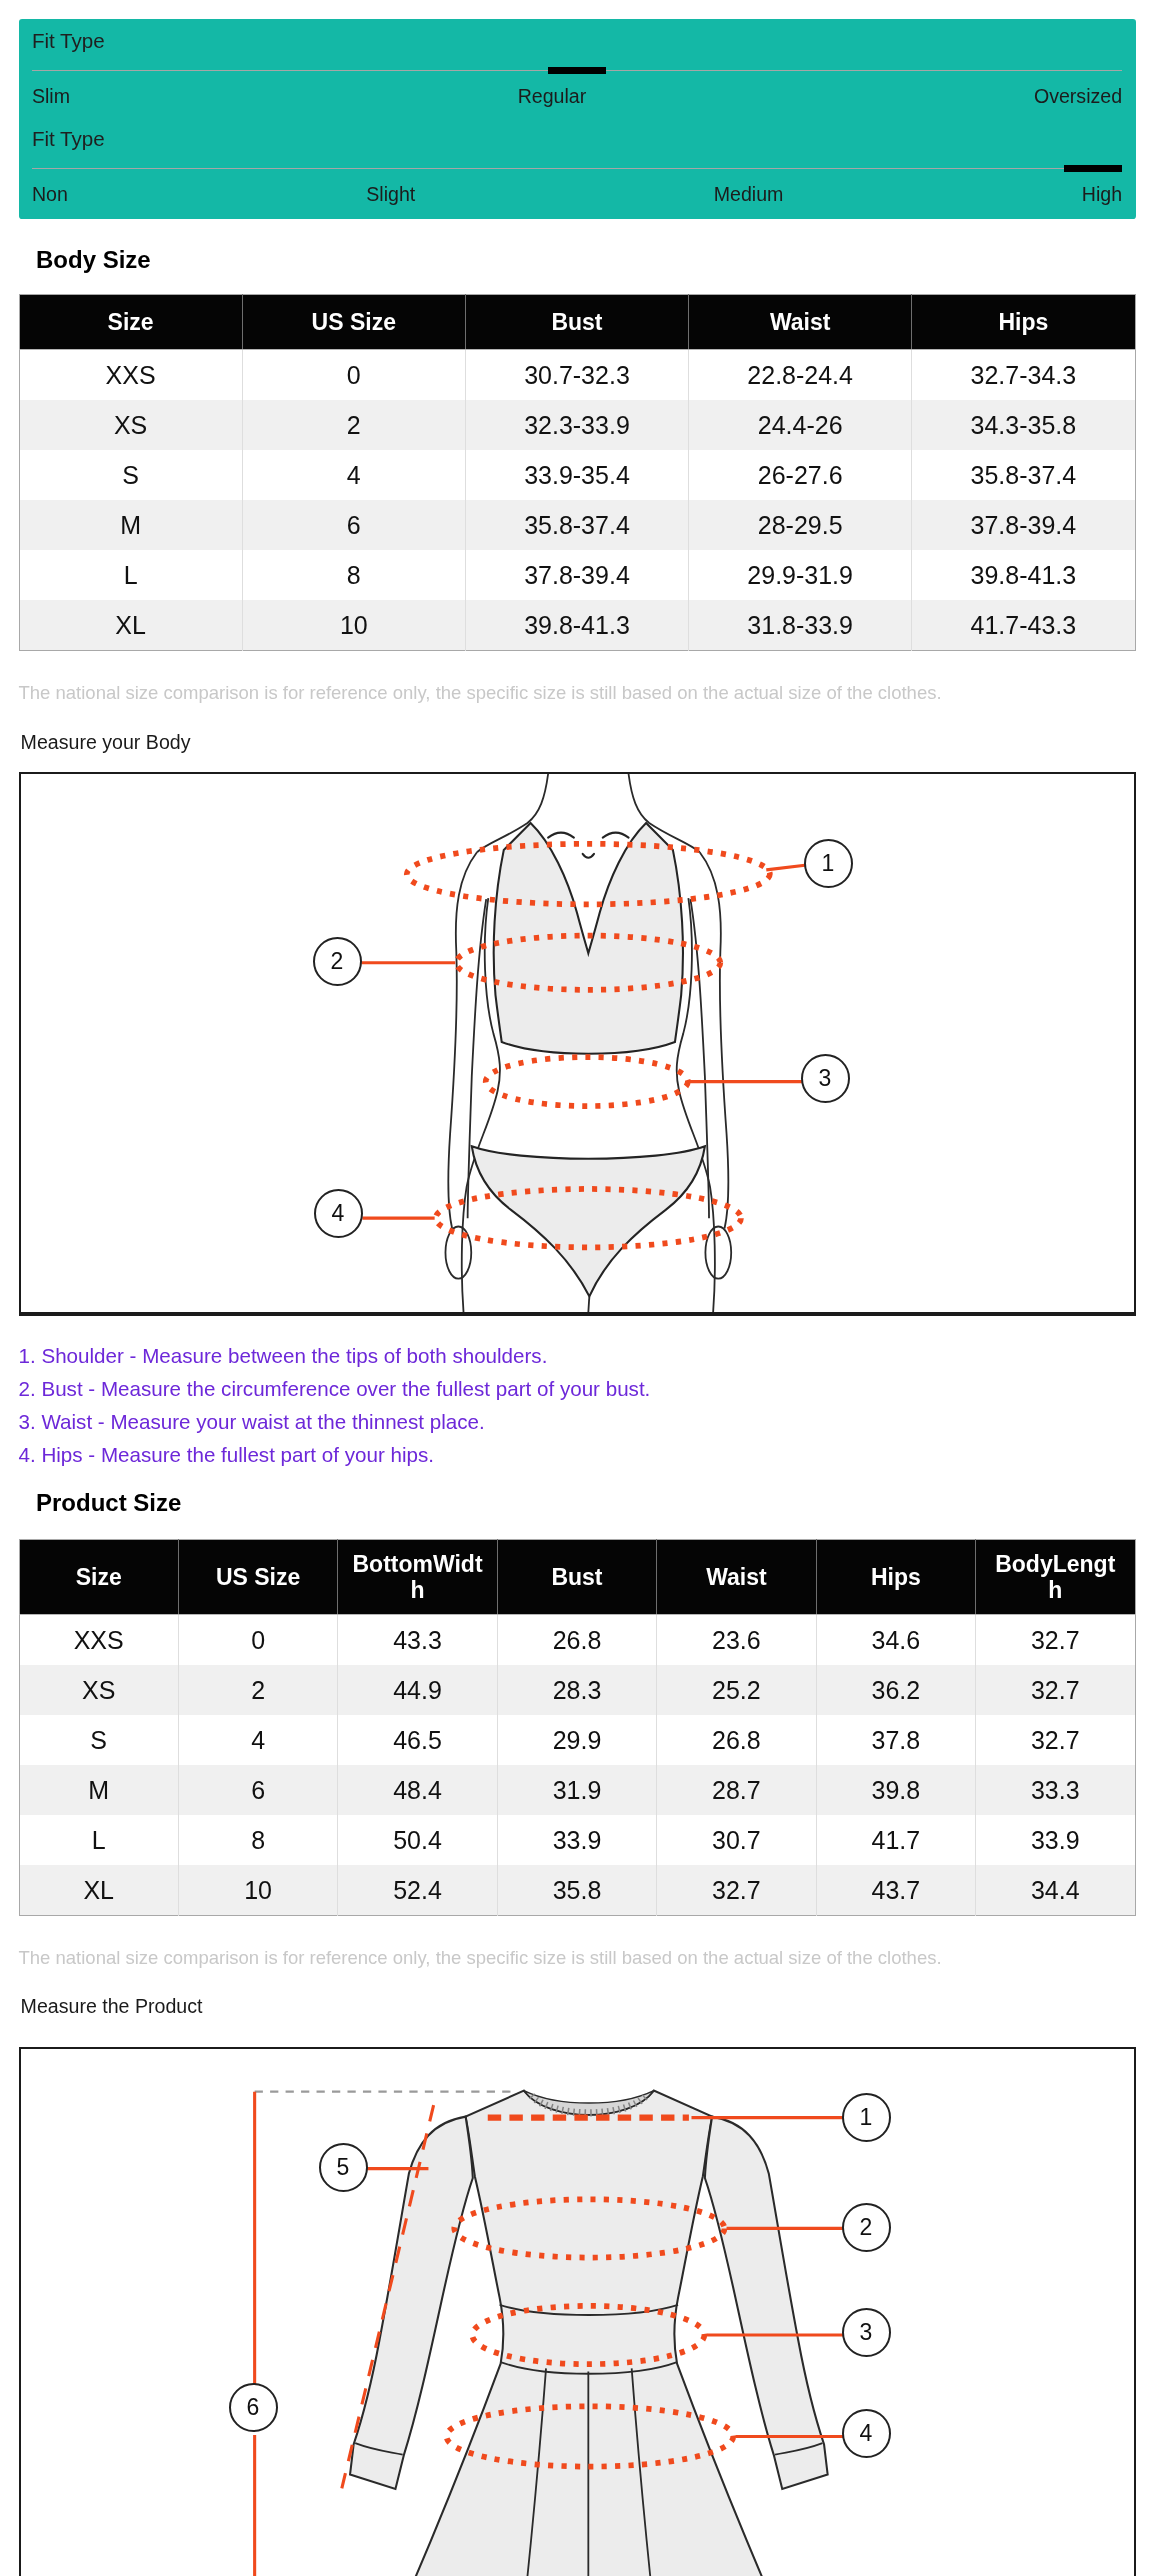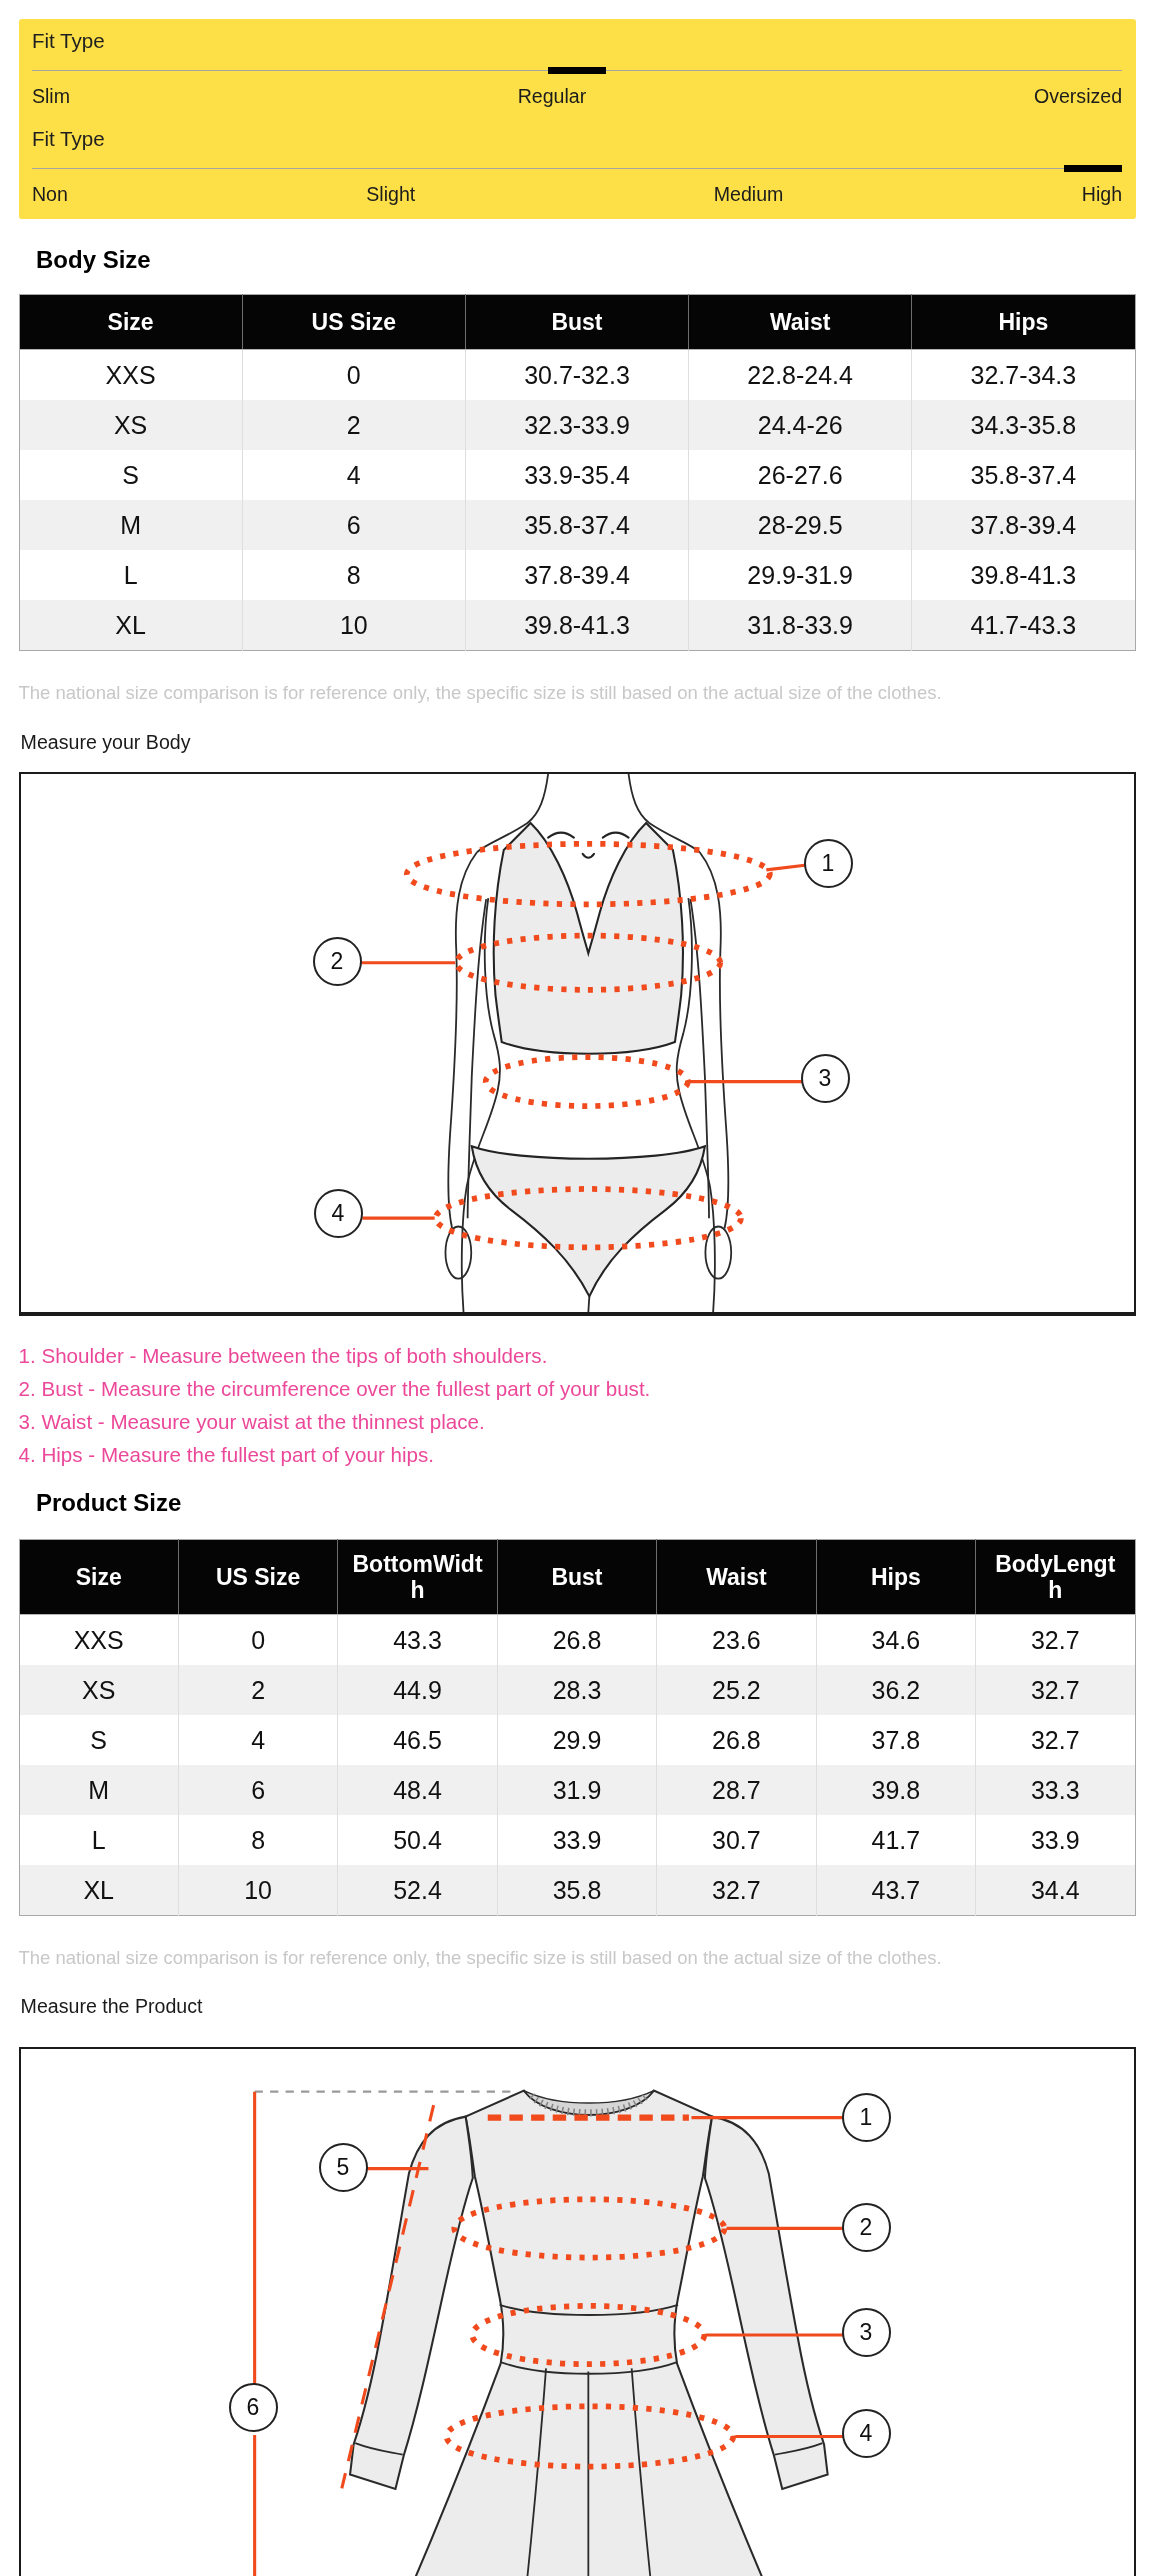--- a/index.html
+++ b/index.html
@@ -1,19 +1,19 @@
 <!DOCTYPE html>
 <html style="font-size:8.2px"><head>
 <meta charset="utf-8">
 <style>
   html,body{margin:0;padding:0;background:#fff;}
   body{width:1154px;height:2961px;overflow:hidden;font-family:"Liberation Sans",sans-serif;color:#1c1c1c;position:relative;}
 
   
-  .fit-panel{margin:18.5px 18.5px 0;background:#fde047;border-radius:3.1px;padding:10.3px 13.4px 12.4px;}
+  .fit-panel{margin:18.5px 18.5px 0;background:#14b8a6;border-radius:3.1px;padding:10.3px 13.4px 12.4px;}
   .slider-group{position:relative;}
   .slider-group + .slider-group{margin-top:19.6px;}
   .slider-label{font-size:20.6px;line-height:23px;color:#1f1f1f;}
   .slider-track-wrap{position:relative;height:10.3px;margin:13.4px 0 9.3px;}
   .slider-track-line{position:absolute;left:0;right:0;top:4.6px;height:1px;background:#a6a6a6;}
   .slider-marker{position:absolute;top:1.5px;width:58px;height:7.2px;background:#000;}
   .slider-marker.center{left:50%;transform:translateX(-50%);}
   .slider-marker.right{right:0;}
   .slider-options{display:flex;justify-content:space-between;font-size:19.6px;line-height:23px;color:#1c1c1c;}
 
@@ -45,21 +45,21 @@
     background:#fff;display:flex;align-items:center;justify-content:center;font-size:23px;color:#111;z-index:2;}
   
   .bd-c1{left:807px;top:89px;} .bd-c2{left:316px;top:187px;} .bd-c3{left:804px;top:304px;} .bd-c4{left:317px;top:439px;}
   
   .pd-c1{left:845px;top:68px;} .pd-c2{left:845px;top:178px;} .pd-c3{left:845px;top:283px;}
   .pd-c4{left:845px;top:384px;} .pd-c5{left:322px;top:118px;} .pd-c6{left:232px;top:358px;}
 
   
   .instructions{margin:28px 18.5px 0;}
   .instructions.first{margin-top:29px;}
-  .instr-line{font-size:20.6px;line-height:21.6px;margin-bottom:11.3px;color:#ec4899;}
+  .instr-line{font-size:20.6px;line-height:21.6px;margin-bottom:11.3px;color:#6d28d9;}
 </style>
 </head>
 <body>
 
 <div class="fit-panel">
   <div class="slider-group">
     <div class="slider-label">Fit Type</div>
     <div class="slider-track-wrap">
       <div class="slider-track-line"></div>
       <div class="slider-marker center"></div>

